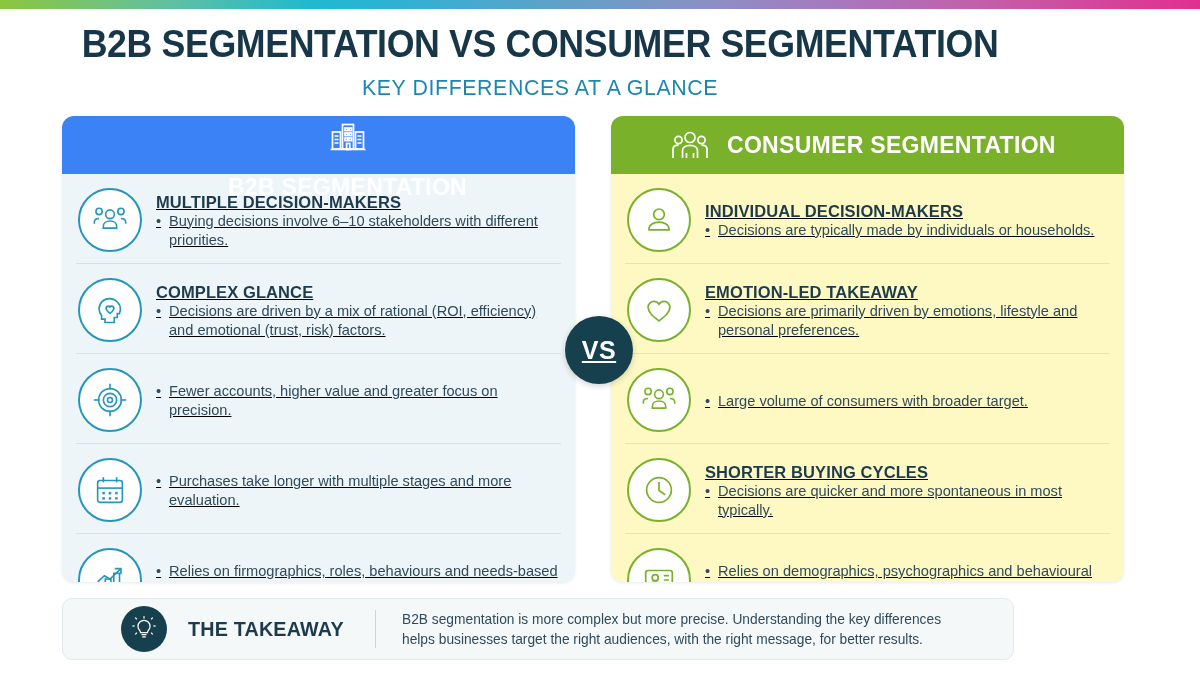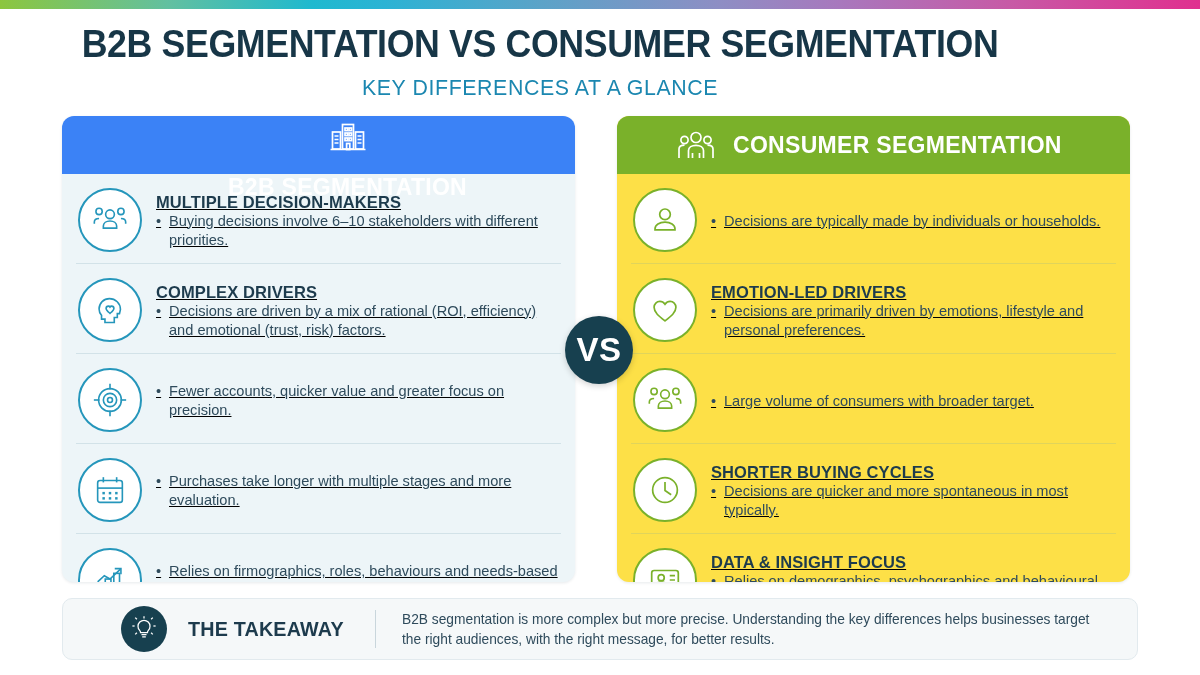--- a/index.html
+++ b/index.html
@@ -71,21 +71,21 @@
   .panel {
     position: absolute;
     top: 0;
     width: 513px;
     height: 466px;
     border-radius: 12px;
     overflow: hidden;
     box-shadow: 0 1px 3px rgba(20,50,70,0.10);
   }
   .panel.left  { left: 0; background: #edf5f8; }
-  .panel.right { right: 8px; background: #fde047; }
+  .panel.right { right: 14px; background: #fef9c3; }
 
   .panel-head {
     height: 58px;
     display: flex;
     align-items: center;
     justify-content: flex-start;
     padding-left: 58px;
     gap: 16px;
   }
   .panel.left  .panel-head { background: #3b82f6; flex-direction: column; }
@@ -157,33 +157,34 @@
     left: 565px;
     top: 316px;
     width: 68px;
     height: 68px;
     border-radius: 50%;
     background: #17404f;
     color: #ffffff;
     display: flex;
     align-items: center;
     justify-content: center;
-    font-size: 33px;
+    font-size: 25px;
     font-weight: 700;
     letter-spacing: 0.5px;
     z-index: 5;
     box-shadow: 0 2px 6px rgba(0,0,0,0.18);
+    text-decoration: underline;
   }
 
   
   .takeaway {
     position: absolute;
     left: 62px;
     top: 598px;
-    width: 1076px;
+    width: 952px;
     height: 62px;
     background: #f5f8f9;
     border: 1px solid #e2eaee;
     border-radius: 10px;
     display: flex;
     align-items: center;
     padding: 0 24px;
   }
   .takeaway-icon {
     width: 46px; height: 46px;
@@ -280,21 +281,21 @@
       </div>
 
       <div class="row">
         <span class="row-icon">
           <svg width="38" height="38" viewBox="0 0 40 40" fill="none" stroke="#2596bb" stroke-width="1.7">
             <path d="M31 19.5c0-6.6-5.2-11.5-11.6-11.5C13.3 8 8.5 12.8 8.5 19c0 3 1.1 5.1 2.6 6.6v4h3.6v3.5h9.8v-5.2h3.2v-4.1h2.3z"></path>
             <path d="M20 23.5c-2.4-2-4.1-3.3-4.1-5.1 0-1.5 1.1-2.5 2.4-2.5.9 0 1.4.4 1.7.9.3-.5.8-.9 1.7-.9 1.3 0 2.4 1 2.4 2.5 0 1.8-1.7 3.1-4.1 5.1z"></path>
           </svg>
         </span>
         <span class="row-text">
-          <span class="row-title">COMPLEX DRIVERS</span>
+          <span class="row-title">COMPLEX GLANCE</span>
           <span class="row-bullet">
             <span class="dot">•</span>
             <span class="btext">Decisions are driven by a mix of rational (ROI, efficiency) and emotional (trust, risk) factors.</span>
           </span>
         </span>
       </div>
 
       <div class="row">
         <span class="row-icon">
           <svg width="38" height="38" viewBox="0 0 40 40" fill="none" stroke="#2596bb" stroke-width="1.7">
@@ -303,21 +304,21 @@
             <circle cx="20" cy="20" r="2.6"></circle>
             <line x1="20" y1="3" x2="20" y2="9"></line>
             <line x1="20" y1="31" x2="20" y2="37"></line>
             <line x1="3" y1="20" x2="9" y2="20"></line>
             <line x1="31" y1="20" x2="37" y2="20"></line>
           </svg>
         </span>
         <span class="row-text">
           <span class="row-bullet">
             <span class="dot">•</span>
-            <span class="btext">Fewer accounts, quicker value and greater focus on precision.</span>
+            <span class="btext">Fewer accounts, higher value and greater focus on precision.</span>
           </span>
         </span>
       </div>
 
       <div class="row">
         <span class="row-icon">
           <svg width="38" height="38" viewBox="0 0 40 40" fill="none" stroke="#2596bb" stroke-width="1.7">
             <rect x="7" y="10" width="26" height="23" rx="2.5"></rect>
             <line x1="7" y1="18" x2="33" y2="18"></line>
             <line x1="13" y1="6.5" x2="13" y2="12"></line>
@@ -379,35 +380,36 @@
     <div class="rows">
 
       <div class="row">
         <span class="row-icon">
           <svg width="38" height="38" viewBox="0 0 40 40" fill="none" stroke="#7ab12a" stroke-width="1.8">
             <circle cx="20" cy="14" r="5.6"></circle>
             <path d="M9.5 30.5v-1.2c0-4.2 4.7-7 10.5-7s10.5 2.8 10.5 7v1.2z"></path>
           </svg>
         </span>
         <span class="row-text">
+          <span class="row-title">INDIVIDUAL DECISION-MAKERS</span>
           <span class="row-bullet">
             <span class="dot">•</span>
             <span class="btext">Decisions are typically made by individuals or households.</span>
           </span>
         </span>
       </div>
 
       <div class="row">
         <span class="row-icon">
           <svg width="38" height="38" viewBox="0 0 40 40" fill="none" stroke="#7ab12a" stroke-width="1.8">
             <path d="M20 31.5C13.5 26.5 8.5 22.5 8.5 17.2c0-3.6 2.8-6.2 6.1-6.2 2.3 0 4.1 1.2 5.4 3 1.3-1.8 3.1-3 5.4-3 3.3 0 6.1 2.6 6.1 6.2 0 5.3-5 9.3-11.5 14.3z"></path>
           </svg>
         </span>
         <span class="row-text">
-          <span class="row-title">EMOTION-LED DRIVERS</span>
+          <span class="row-title">EMOTION-LED TAKEAWAY</span>
           <span class="row-bullet">
             <span class="dot">•</span>
             <span class="btext">Decisions are primarily driven by emotions, lifestyle and personal preferences.</span>
           </span>
         </span>
       </div>
 
       <div class="row">
         <span class="row-icon">
           <svg width="38" height="38" viewBox="0 0 40 40" fill="none" stroke="#7ab12a" stroke-width="1.7">
@@ -448,21 +450,20 @@
           <svg width="38" height="38" viewBox="0 0 40 40" fill="none" stroke="#7ab12a" stroke-width="1.8">
             <rect x="6" y="10" width="28" height="20" rx="2.5"></rect>
             <circle cx="16" cy="17.5" r="3.2"></circle>
             <path d="M11 26v-.5c0-2.1 2.3-3.4 5-3.4s5 1.3 5 3.4v.5z"></path>
             <line x1="25" y1="15.5" x2="30.5" y2="15.5"></line>
             <line x1="25" y1="20" x2="30.5" y2="20"></line>
             <line x1="25" y1="24.5" x2="30.5" y2="24.5"></line>
           </svg>
         </span>
         <span class="row-text">
-          <span class="row-title">DATA &amp; INSIGHT FOCUS</span>
           <span class="row-bullet">
             <span class="dot">•</span>
             <span class="btext">Relies on demographics, psychographics and behavioural data.</span>
           </span>
         </span>
       </div>
 
     </div>
   </div>
 

